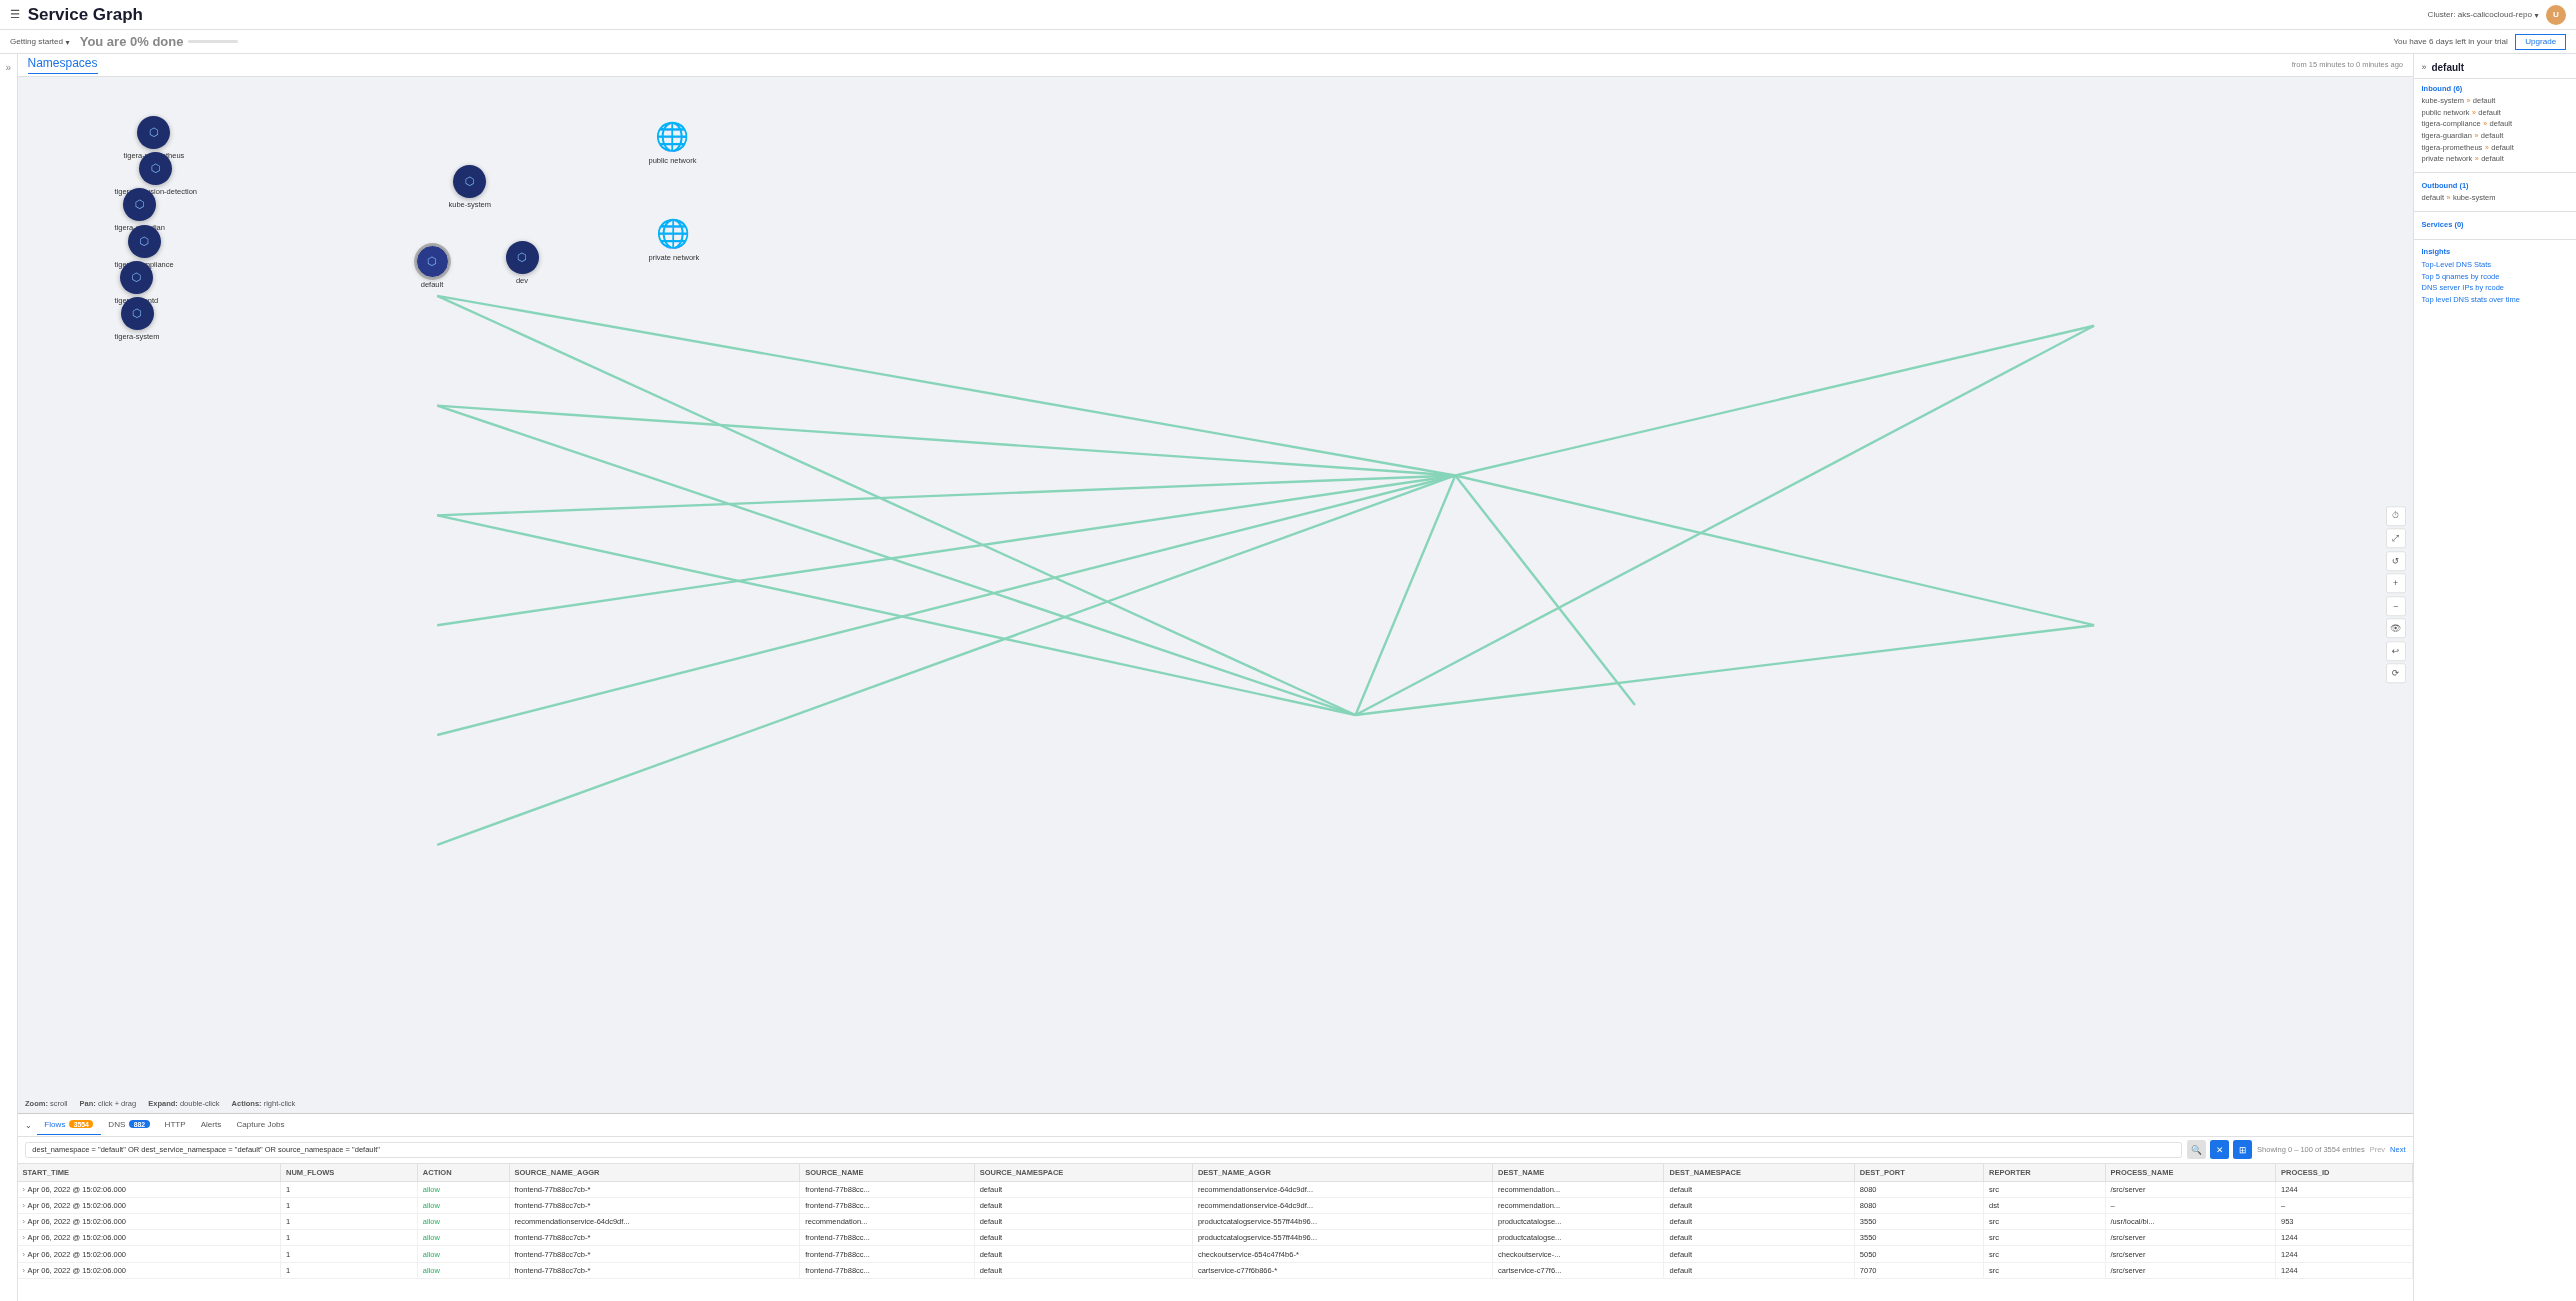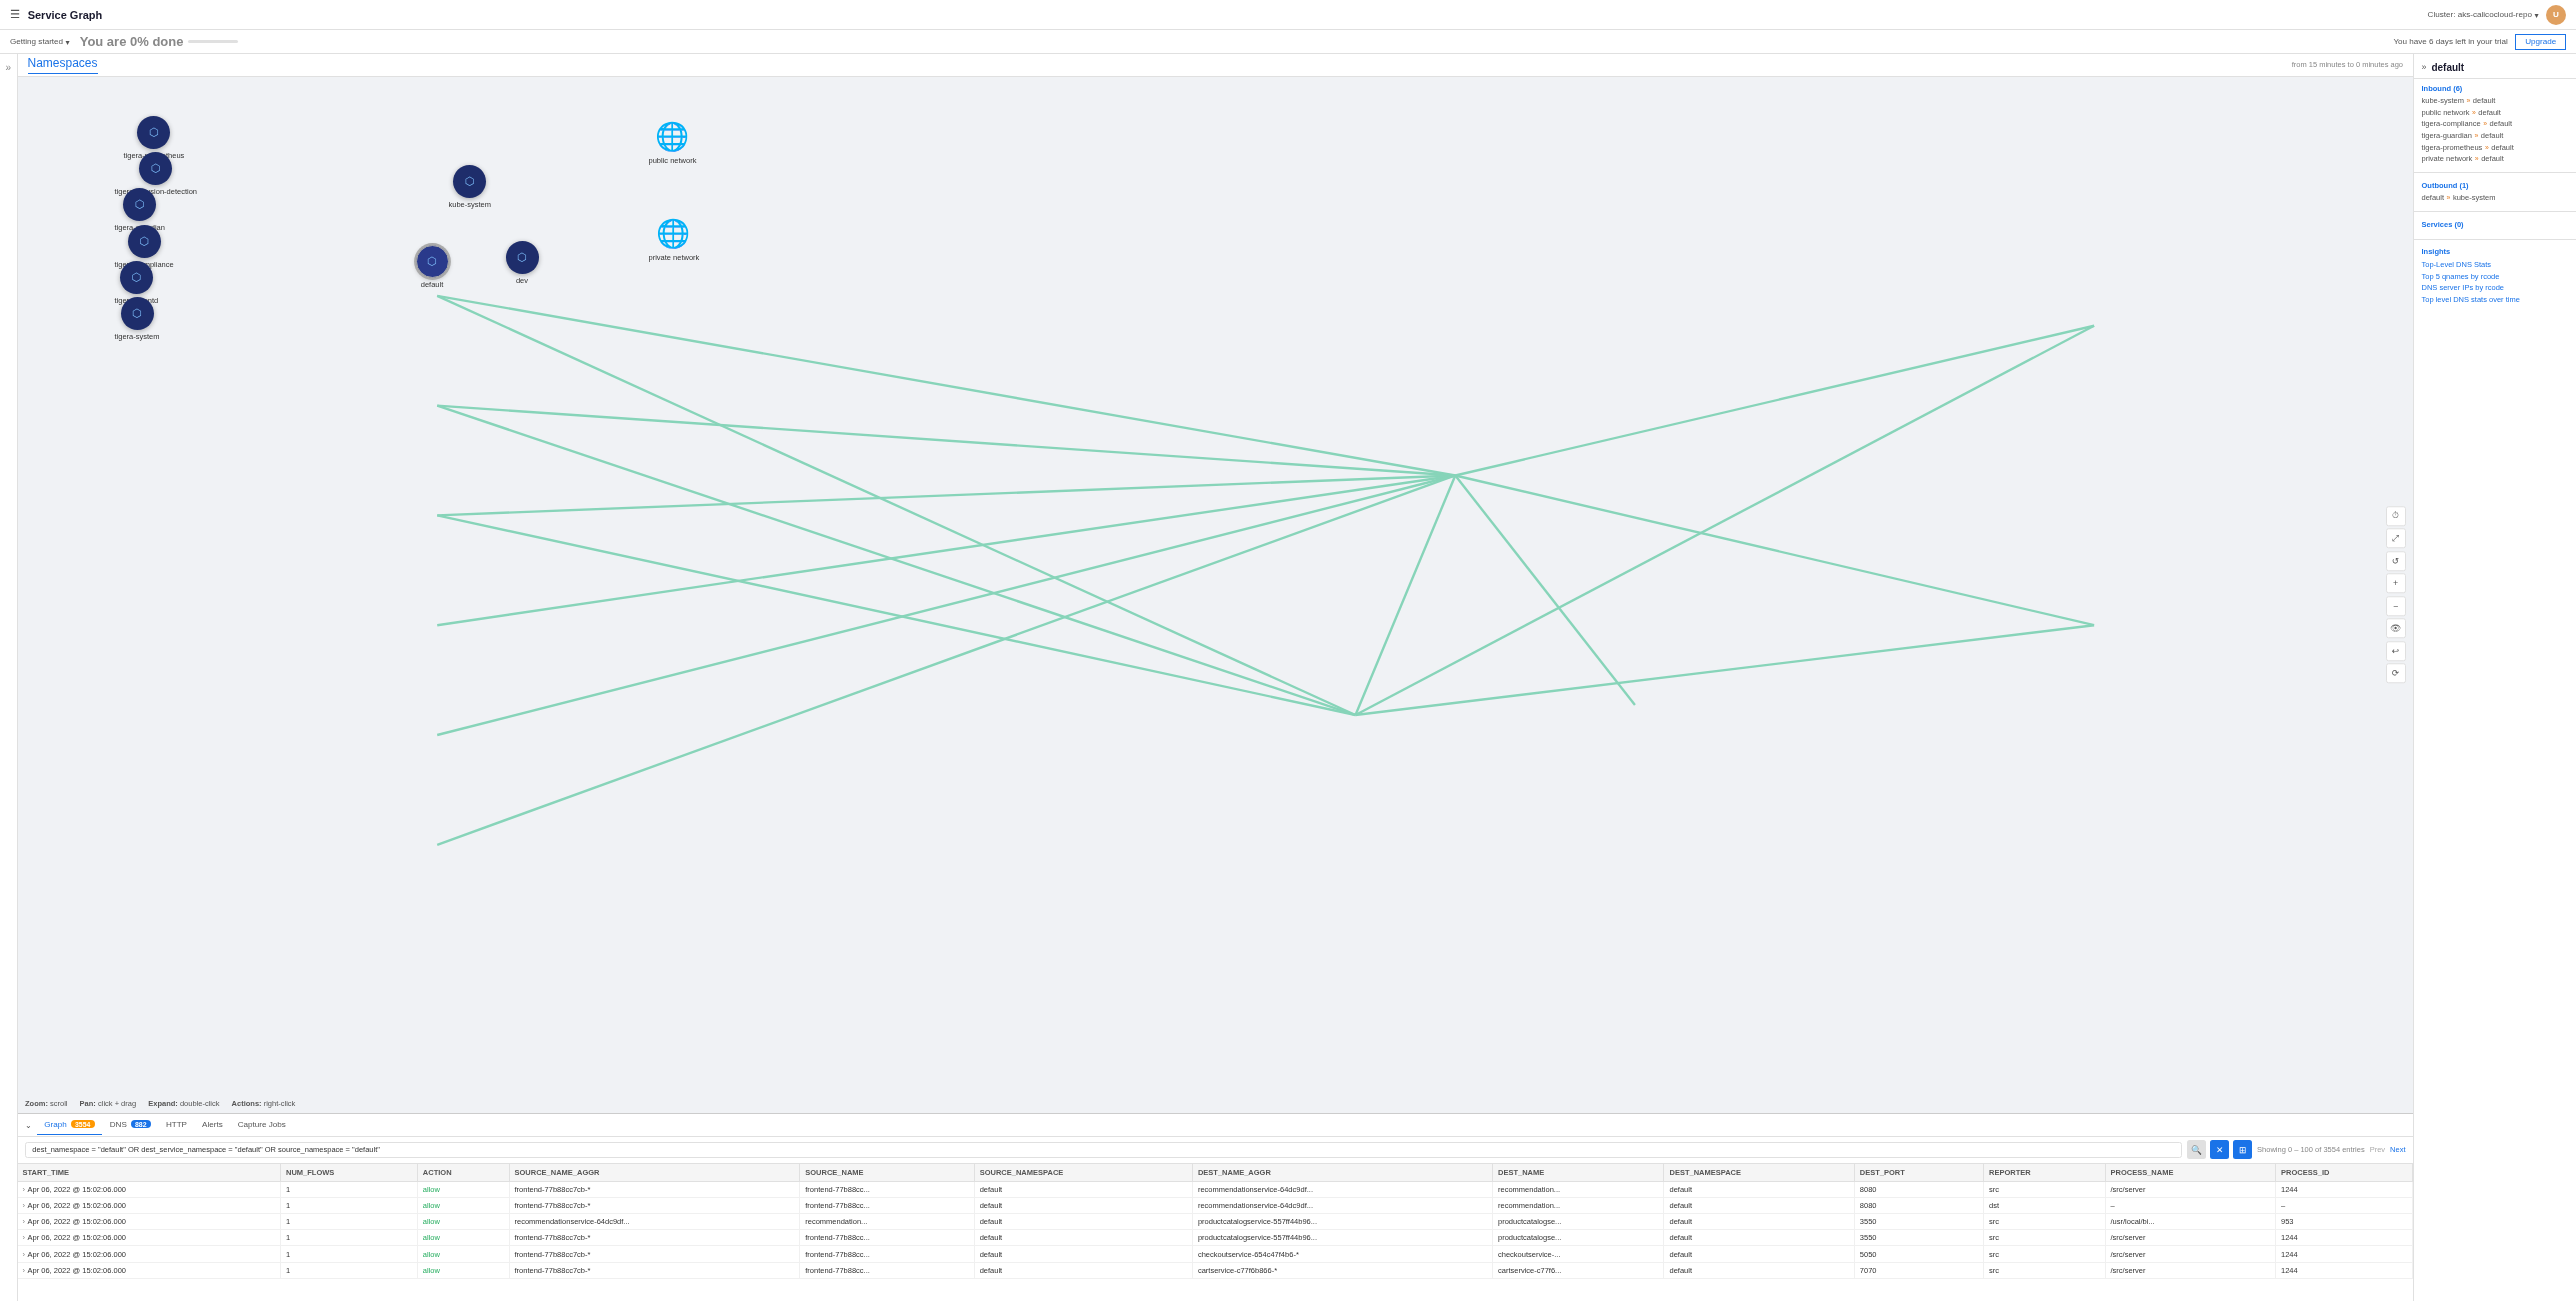--- a/index.html
+++ b/index.html
@@ -6,21 +6,21 @@
     body { font-family: -apple-system, BlinkMacSystemFont, 'Segoe UI', sans-serif; background: #f5f5f5; font-size: 8.1px; color: #333; overflow: hidden; height: 100vh; }
 
     
     .navbar {
       display: flex; align-items: center; justify-content: space-between;
       background: #fff; border-bottom: 0.6px solid #e0e0e0;
       padding: 0 10px; height: 30px; z-index: 100;
     }
     .navbar-left { display: flex; align-items: center; gap: 7.5px; }
     .hamburger { cursor: pointer; color: #555; font-size: 11.3px; }
-    .app-title { font-size: 11px; font-weight: 700; color: #1a1a2e; }
+    .app-title { font-size: 17px; font-weight: 700; color: #1a1a2e; }
     .navbar-right { display: flex; align-items: center; gap: 7.5px; }
     .cluster-label { font-size: 8.1px; color: #555; display: flex; align-items: center; gap: 2.5px; cursor: pointer; }
     .avatar { width: 20px; height: 20px; border-radius: 50%; background: #e0a060; display: flex; align-items: center; justify-content: center; color: #fff; font-weight: 600; }
 
     
     .sub-navbar {
       display: flex; align-items: center; justify-content: space-between;
       background: #fff; border-bottom: 0.6px solid #e0e0e0;
       padding: 0 10px; height: 24px;
     }
@@ -270,21 +270,21 @@
         <span class="legend-item"><span>Expand:</span> double-click</span>
         <span class="legend-item"><span>Actions:</span> right-click</span>
       </div>
     </div>
 
     <div class="bottom-section">
 
       <div class="bottom-tabs">
         <span class="collapse-btn">⌄</span>
         <div class="tab active">
-          <span>Graph</span>
+          <span>Flows</span>
           <span class="tab-badge">3554</span>
         </div>
         <div class="tab">
           <span>DNS</span>
           <span class="tab-badge blue">882</span>
         </div>
         <div class="tab">
           <span>HTTP</span>
         </div>
         <div class="tab">

